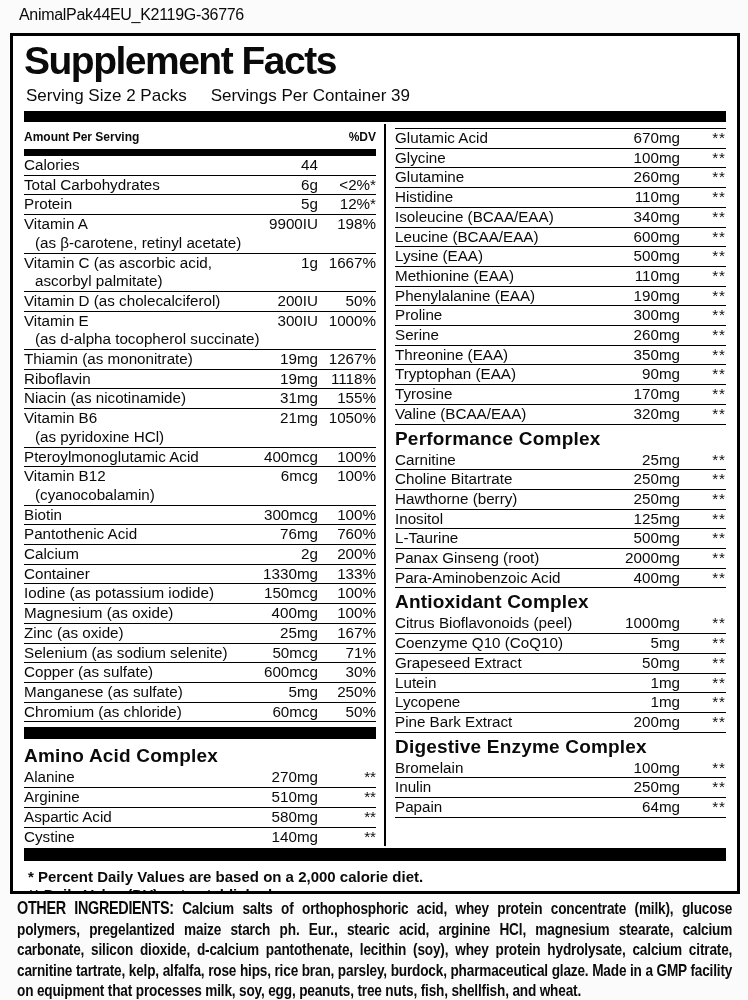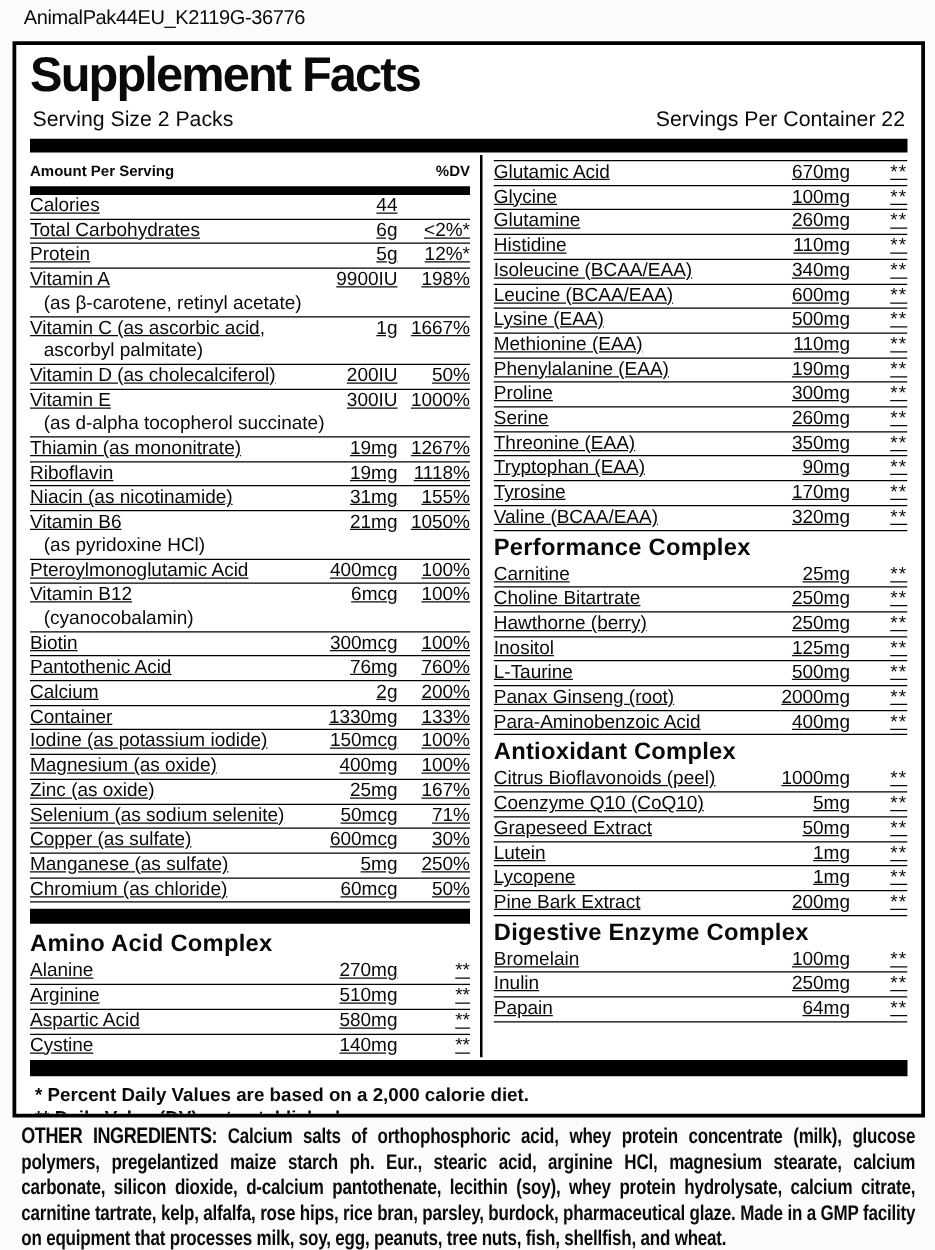--- a/index.html
+++ b/index.html
@@ -18,39 +18,40 @@
     width:730px;height:861px;
     border:3px solid #000;background:#fff;
     box-sizing:border-box;padding:0 11px;overflow:hidden;
   }
   .title{
     margin-top:5px;
     font-size:39px;line-height:40px;font-weight:900;
     letter-spacing:-1.5px;
   }
   .serving-row{
-    display:flex;justify-content:space-between;
+    display:flex;
     font-size:17px;line-height:20px;margin-top:5px;margin-bottom:5px;
     padding:0 2px;
+    gap:24px;
   }
   .thick-bar{background:#000;height:11px;}
   .thick-bar.small{height:7px;margin-top:2px;}
   .thick-bar.inline{height:12px;margin:5px 0 3px 0;}
   .thick-bar.bottom{height:13px;margin-top:2px;}
   .columns{display:flex;height:722px;margin-top:2px;overflow:hidden;}
   .col{box-sizing:border-box;padding-top:4px;}
   .col.left{width:352px;}
   .col.right{flex:1;border-left:2px solid #000;margin-left:8px;padding-left:9px;}
   .col-header{
     display:flex;justify-content:space-between;
     font-weight:bold;font-size:12px;line-height:19px;
   }
   .row{border-bottom:1px solid #000;font-size:15.2px;line-height:18.7px;}
   #right-rows .row:first-child{border-top:1px solid #000;}
-  .row .l1{display:flex;align-items:center;text-decoration:underline;}
+  .row .l1{display:flex;align-items:center;}
   .row .n{flex:1;white-space:nowrap;overflow:hidden;}
   .row .a{white-space:nowrap;text-align:right;}
   .col.left .row .d{width:58px;text-align:right;white-space:nowrap;}
   .col.right .row .d{width:46px;text-align:right;white-space:nowrap;letter-spacing:1px;}
   .row .sub{padding-left:11px;white-space:nowrap;}
   .section-header{
     font-size:19px;font-weight:800;letter-spacing:0.2px;
     padding:4px 0 3px 0;line-height:19px;
   }
   .footnotes{
@@ -70,21 +71,21 @@
 </head>
 <body>
 
 <div class="code">AnimalPak44EU_K2119G-36776</div>
 
 <div class="panel">
   <div class="title">Supplement Facts</div>
 
   <div class="serving-row">
     <span>Serving Size 2 Packs</span>
-    <span>Servings Per Container 22</span>
+    <span>Servings Per Container 39</span>
   </div>
 
   <div class="thick-bar"></div>
 
   <div class="columns">
     <div class="col left">
       <div class="col-header">
         <span>Amount Per Serving</span>
         <span>%DV</span>
       </div>

